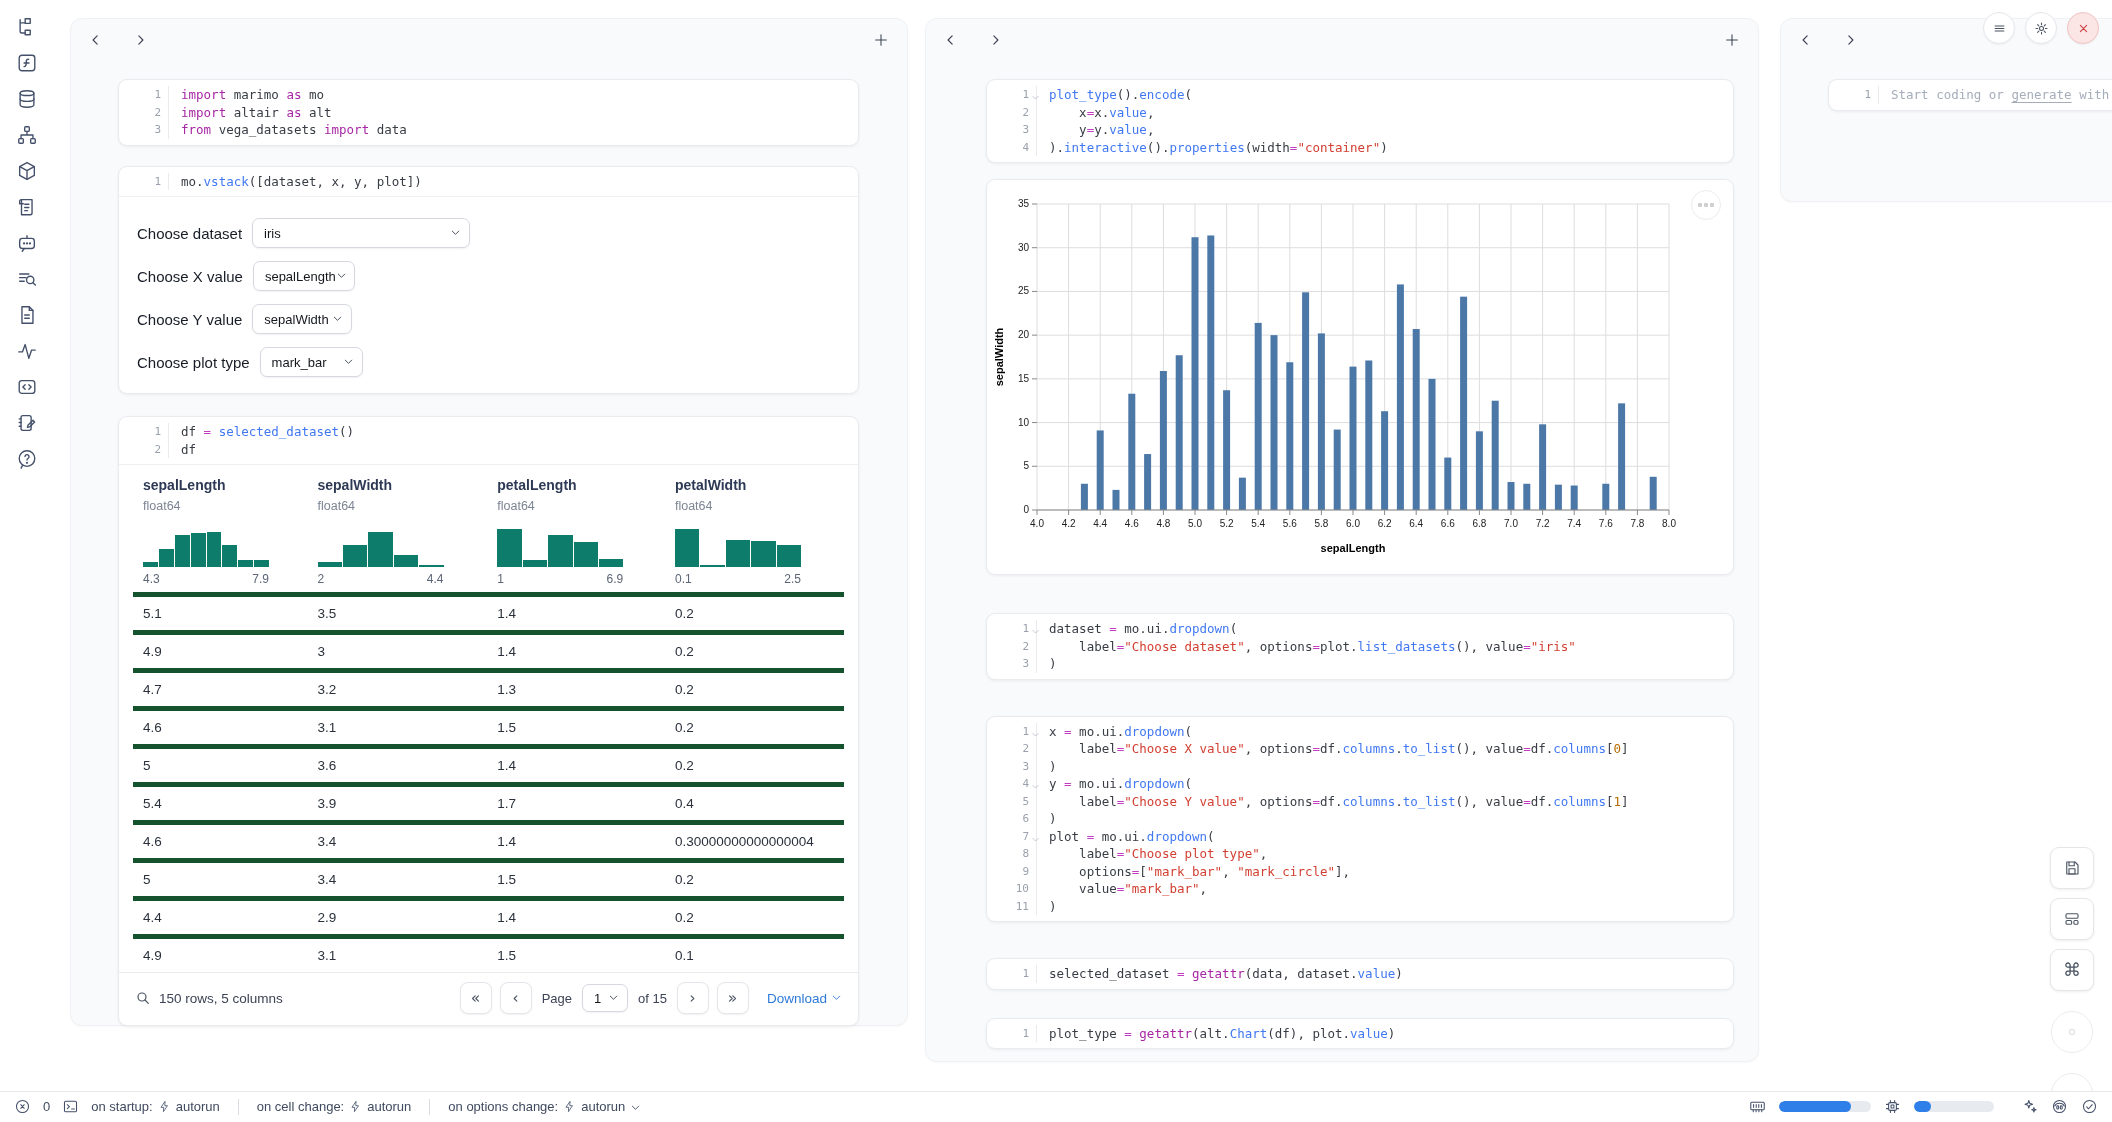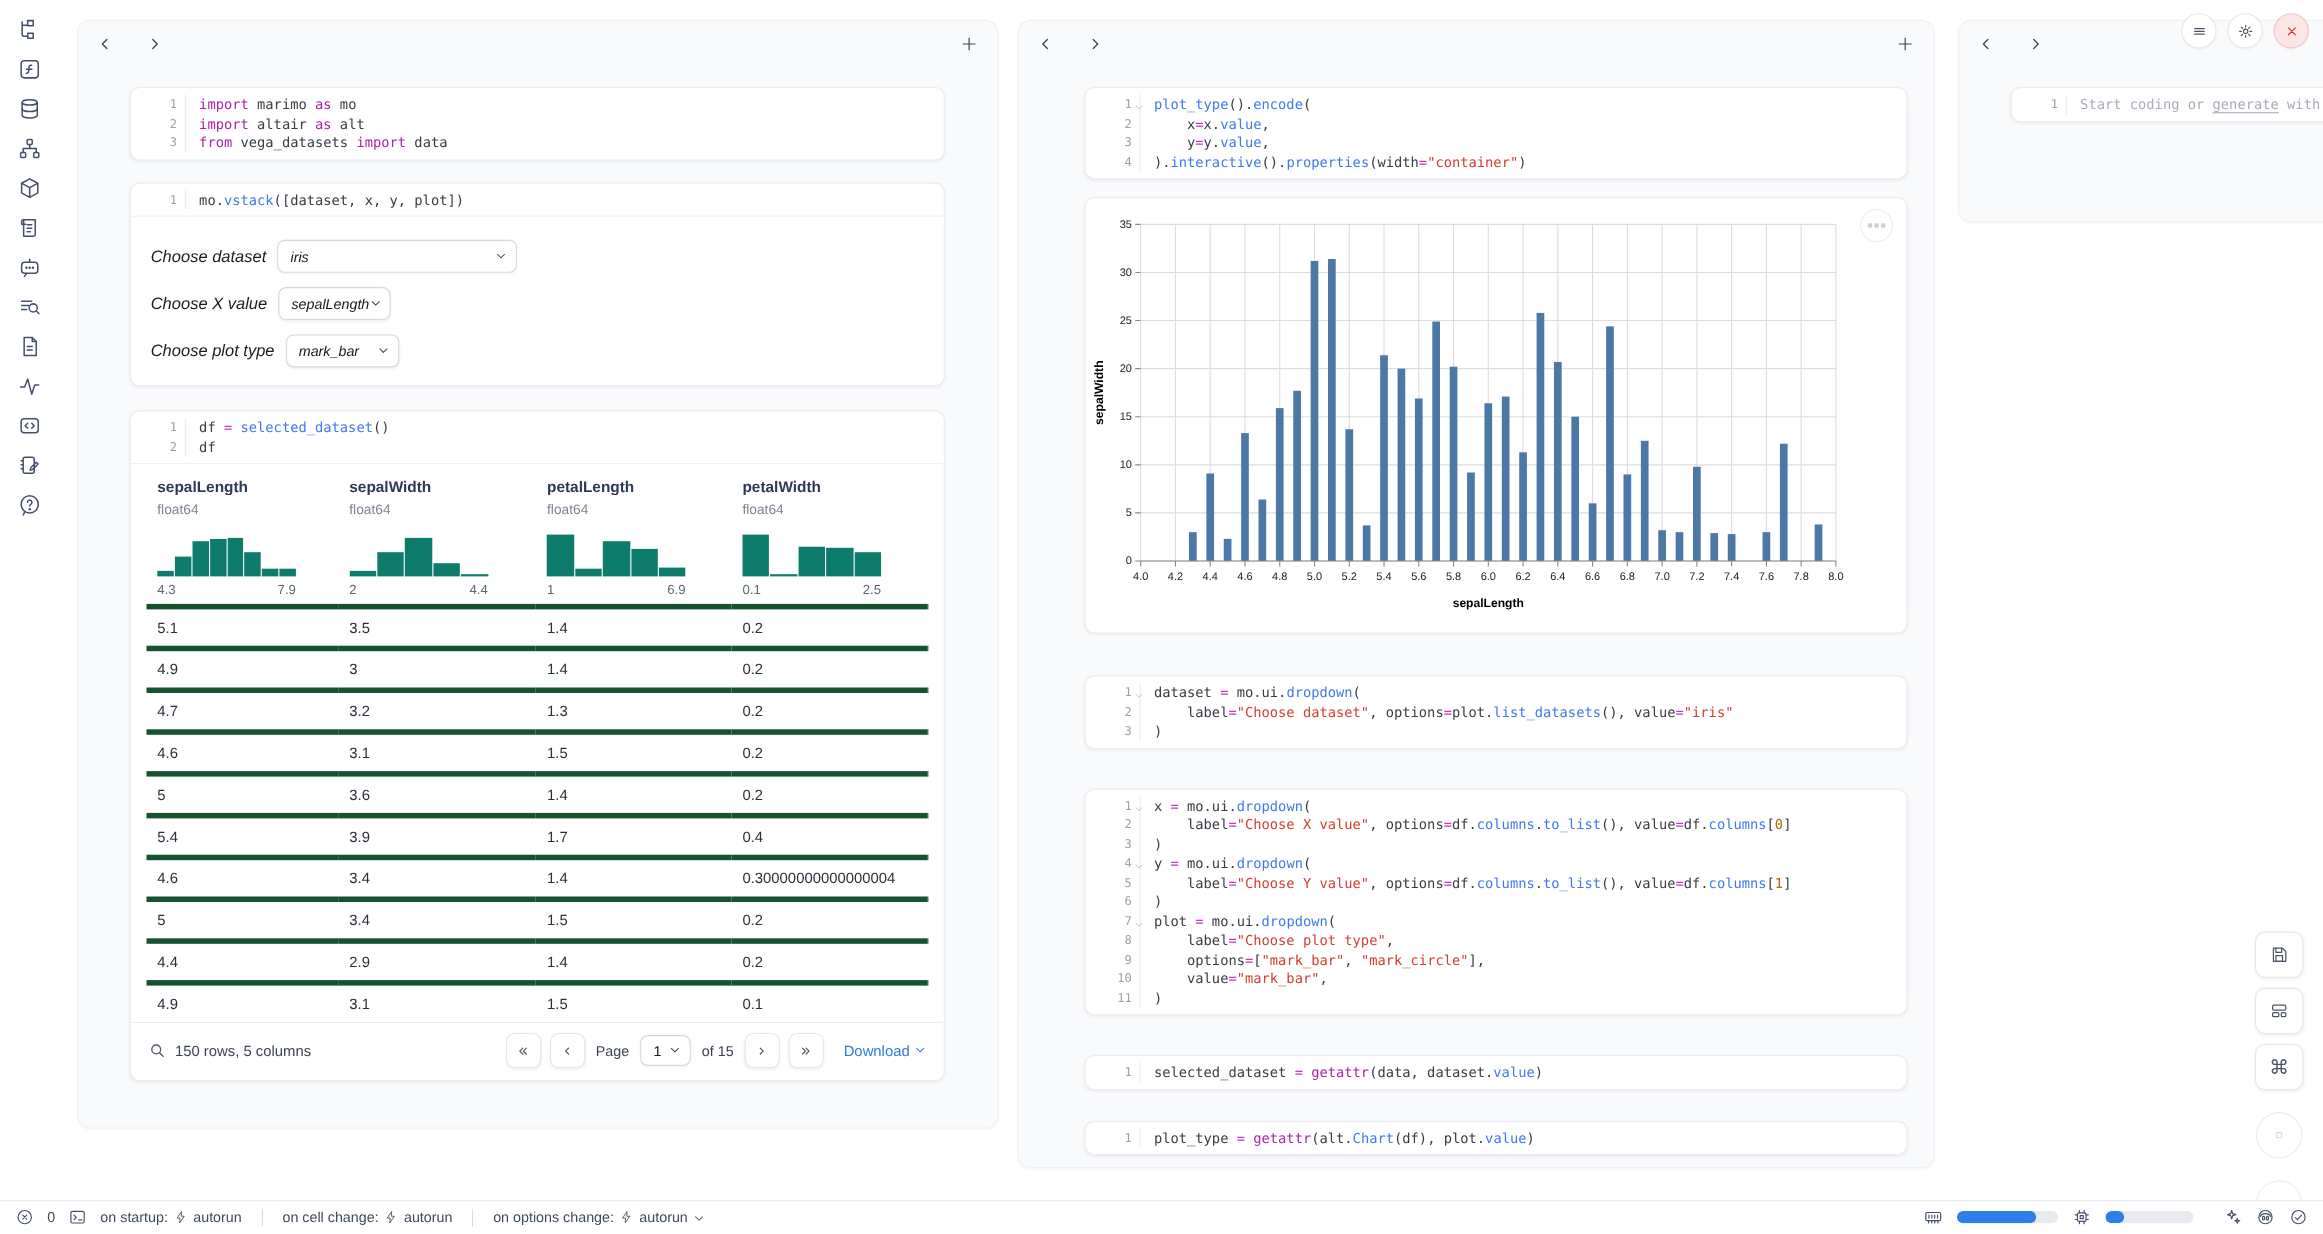--- a/index.html
+++ b/index.html
@@ -21,21 +21,21 @@
   .codewrap{padding:6px 12px 6px 0;font-family:"DejaVu Sans Mono",monospace;font-size:12.5px;line-height:17.5px;color:#383c44;}
   .cline{display:flex;}
   .gut{width:42px;flex:none;text-align:right;padding-right:7px;color:#9aa1ad;font-size:11px;position:relative;}
   .gut .fold{position:absolute;right:-4px;top:4px;width:9px;height:9px;}
   .gut .fold svg{width:9px;height:9px;stroke:#a8aeb8;fill:none;stroke-width:1.8;stroke-linecap:round;stroke-linejoin:round;}
   .codetext{border-left:1px solid #e8eaee;padding-left:12px;flex:1;white-space:pre;overflow:hidden;}
   .tk-kw{color:#a626a4;} .tk-fn{color:#4078f2;} .tk-str{color:#d23f31;} .tk-op{color:#c23cc2;} .tk-num{color:#b76b01;} .tk-pl{color:#383c44;}
   .outdiv{border-top:1px solid #eef0f3;}
   
   .ctlout{padding:8px 18px 16px 18px;}
-  .ctl{display:flex;align-items:center;gap:10px;margin-top:13px;font-size:15px;color:#171c26;font-style:italic;}
+  .ctl{display:flex;align-items:center;gap:10px;margin-top:13px;font-size:15px;color:#171c26;}
   .select{height:30px;border:1px solid #d5d9df;border-radius:7px;background:#fff;box-shadow:0 1px 2px rgba(0,0,0,.06);
     display:flex;align-items:center;justify-content:space-between;padding:0 8px 0 11px;font-size:13px;color:#14171c;cursor:pointer;box-sizing:border-box;}
   .select svg{width:11px;height:11px;stroke:#3c4354;fill:none;stroke-width:2;stroke-linecap:round;stroke-linejoin:round;}
   
   .tblscroll{overflow:hidden;margin:0 14px;}
   table{border-collapse:collapse;table-layout:fixed;width:900px;}
   th{text-align:left;vertical-align:top;padding:12px 10px 6px 10px;font-weight:normal;}
   .hname{font-weight:bold;font-size:14px;color:#2e3a55;white-space:nowrap;overflow:hidden;}
   .hdtype{font-size:12.5px;color:#7d8593;margin-top:6px;}
   .hist{display:flex;align-items:flex-end;gap:1px;height:40px;width:126px;margin-top:14px;}
@@ -203,20 +203,29 @@
               <span>iris</span>
               <span><svg viewBox="0 0 24 24">
                   <path d="M5 9l7 7 7-7"></path>
                 </svg></span>
             </span>
           </div>
           <div class="ctl">
             <span>Choose X value</span>
             <span class="select" style="width: 102px;">
               <span>sepalLength</span>
+              <span><svg viewBox="0 0 24 24">
+                  <path d="M5 9l7 7 7-7"></path>
+                </svg></span>
+            </span>
+          </div>
+          <div class="ctl">
+            <span>Choose Y value</span>
+            <span class="select" style="width: 100px;">
+              <span>sepalWidth</span>
               <span><svg viewBox="0 0 24 24">
                   <path d="M5 9l7 7 7-7"></path>
                 </svg></span>
             </span>
           </div>
           <div class="ctl">
             <span>Choose plot type</span>
             <span class="select" style="width: 103px;">
               <span>mark_bar</span>
               <span><svg viewBox="0 0 24 24">

